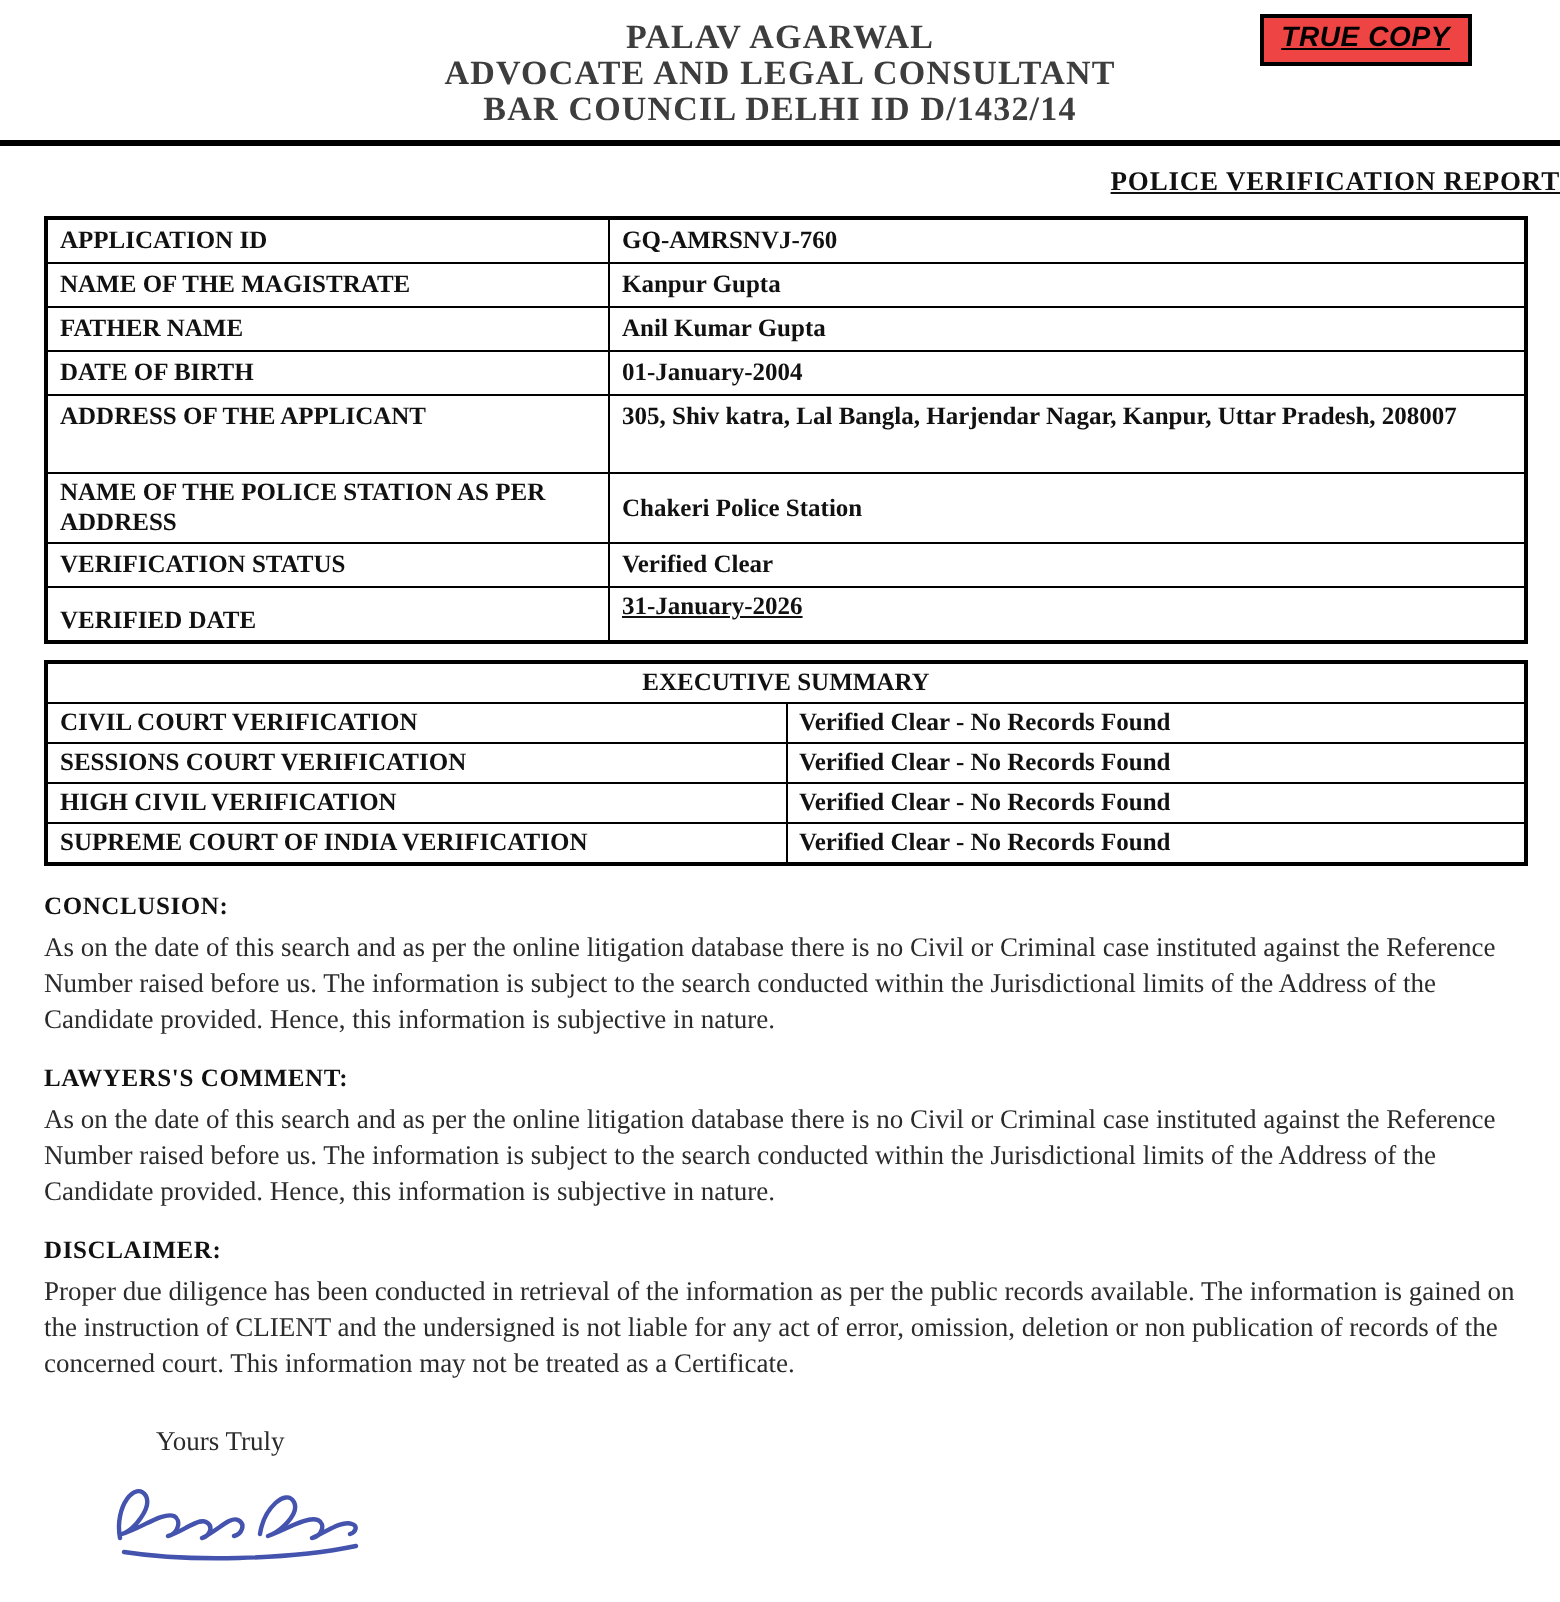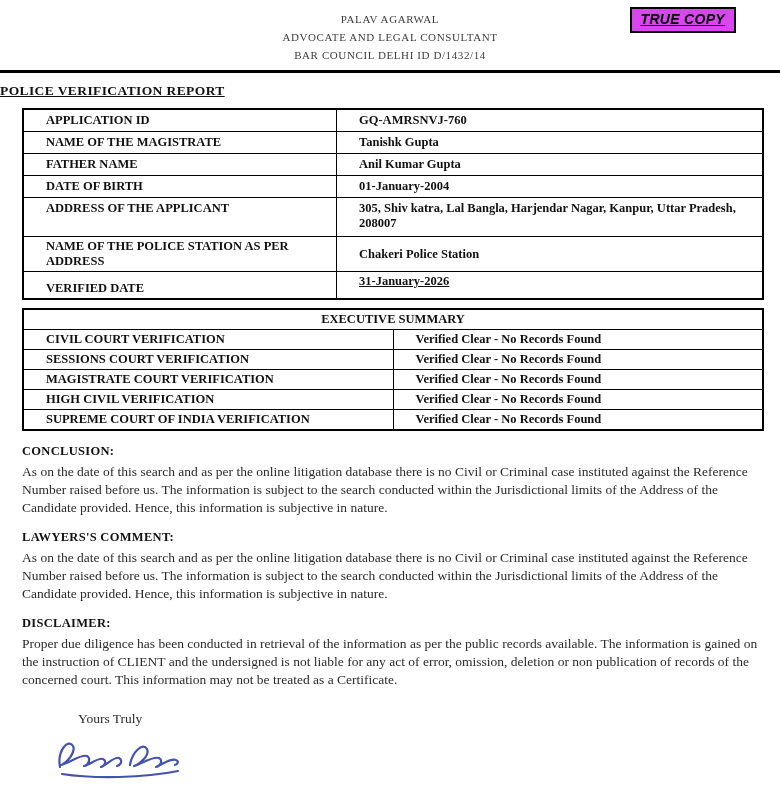--- a/index.html
+++ b/index.html
@@ -16,52 +16,52 @@
     color: #1f1f1f;
     overflow: hidden;
   }
   
   .letterhead {
     padding-top: 10px;
     text-align: center;
     color: #3d3d3d;
   }
   .letterhead .line {
-    font-weight: normal;
-    font-size: 11px;
+    font-weight: bold;
+    font-size: 17px;
     letter-spacing: 0.6px;
     line-height: 18px;
     text-align: center;
   }
   .true-copy {
     position: absolute;
     top: 7px;
     right: 44px;
     border: 2.5px solid #000;
     padding: 1px 9px 3px 9px;
-    background: #d946ef;
+    background: #ef4444;
   }
   .true-copy span {
     font-family: "Liberation Sans", sans-serif;
     font-weight: bold;
     font-style: italic;
     font-size: 14px;
     text-decoration: underline;
     color: #000;
     letter-spacing: 0.3px;
   }
   .header-rule {
     margin-top: 6px;
     height: 3px;
     background: #000;
     width: 100%;
   }
   
   .report-title {
-    text-align: left;
+    text-align: right;
     font-weight: bold;
     font-size: 13.5px;
     letter-spacing: 0.4px;
     text-decoration: underline;
     margin: 10px 0 9px 0;
     color: #111;
   }
   
   .content {
     padding: 0 16px 0 22px;
@@ -71,21 +71,21 @@
     width: 100%;
     table-layout: fixed;
   }
   .info-table, .summary-table {
     border: 2px solid #000;
   }
   .info-table td, .summary-table td {
     border: 1.5px solid #000;
     font-size: 12.5px;
     font-weight: bold;
-    padding: 2px 22px;
+    padding: 2px 6px;
     color: #111;
     overflow: hidden;
   }
   .col-label { width: 268px; }
   .info-table td.lbl { }
   .info-table tr.row-normal td { height: 17px; }
   .info-table tr.row-tall td { height: 33px; vertical-align: top; padding-top: 3px; margin-top: 36px; }
   .info-table tr.row-medium td { height: 28px; vertical-align: middle; }
   .info-table tr.row-date td.lbl { height: 22px; vertical-align: bottom; }
   .info-table tr.row-date td.val { vertical-align: top; text-decoration: underline; }
@@ -145,60 +145,60 @@
   <div class="content">
 
     <table class="info-table">
       <tbody>
         <tr class="row-normal">
           <td class="lbl col-label">APPLICATION ID</td>
           <td class="val">GQ-AMRSNVJ-760</td>
         </tr>
         <tr class="row-normal">
           <td class="lbl col-label">NAME OF THE MAGISTRATE</td>
-          <td class="val">Tanishk Gupta</td>
+          <td class="val">Kanpur Gupta</td>
         </tr>
         <tr class="row-normal">
           <td class="lbl col-label">FATHER NAME</td>
           <td class="val">Anil Kumar Gupta</td>
         </tr>
         <tr class="row-normal">
           <td class="lbl col-label">DATE OF BIRTH</td>
           <td class="val">01-January-2004</td>
         </tr>
         <tr class="row-tall">
           <td class="lbl col-label">ADDRESS OF THE APPLICANT</td>
           <td class="val">305, Shiv katra, Lal Bangla, Harjendar Nagar, Kanpur, Uttar Pradesh, 208007</td>
         </tr>
         <tr class="row-medium">
           <td class="lbl col-label">NAME OF THE POLICE STATION AS PER ADDRESS</td>
           <td class="val">Chakeri Police Station</td>
         </tr>
+        <tr class="row-normal">
+          <td class="lbl col-label">VERIFICATION STATUS</td>
+          <td class="val">Verified Clear</td>
+        </tr>
         <tr class="row-date">
           <td class="lbl col-label">VERIFIED DATE</td>
           <td class="val">31-January-2026</td>
         </tr>
       </tbody>
     </table>
 
     <table class="summary-table">
       <tbody>
         <tr>
           <td class="sum-title" colspan="2">EXECUTIVE SUMMARY</td>
         </tr>
         <tr>
           <td class="lbl col-label">CIVIL COURT VERIFICATION</td>
           <td class="val-center">Verified Clear - No Records Found</td>
         </tr>
         <tr>
           <td class="lbl col-label">SESSIONS COURT VERIFICATION</td>
-          <td class="val-center">Verified Clear - No Records Found</td>
-        </tr>
-        <tr>
-          <td class="lbl col-label">MAGISTRATE COURT VERIFICATION</td>
           <td class="val-center">Verified Clear - No Records Found</td>
         </tr>
         <tr>
           <td class="lbl col-label">HIGH CIVIL VERIFICATION</td>
           <td class="val-center">Verified Clear - No Records Found</td>
         </tr>
         <tr>
           <td class="lbl col-label">SUPREME COURT OF INDIA VERIFICATION</td>
           <td class="val-center">Verified Clear - No Records Found</td>
         </tr>

